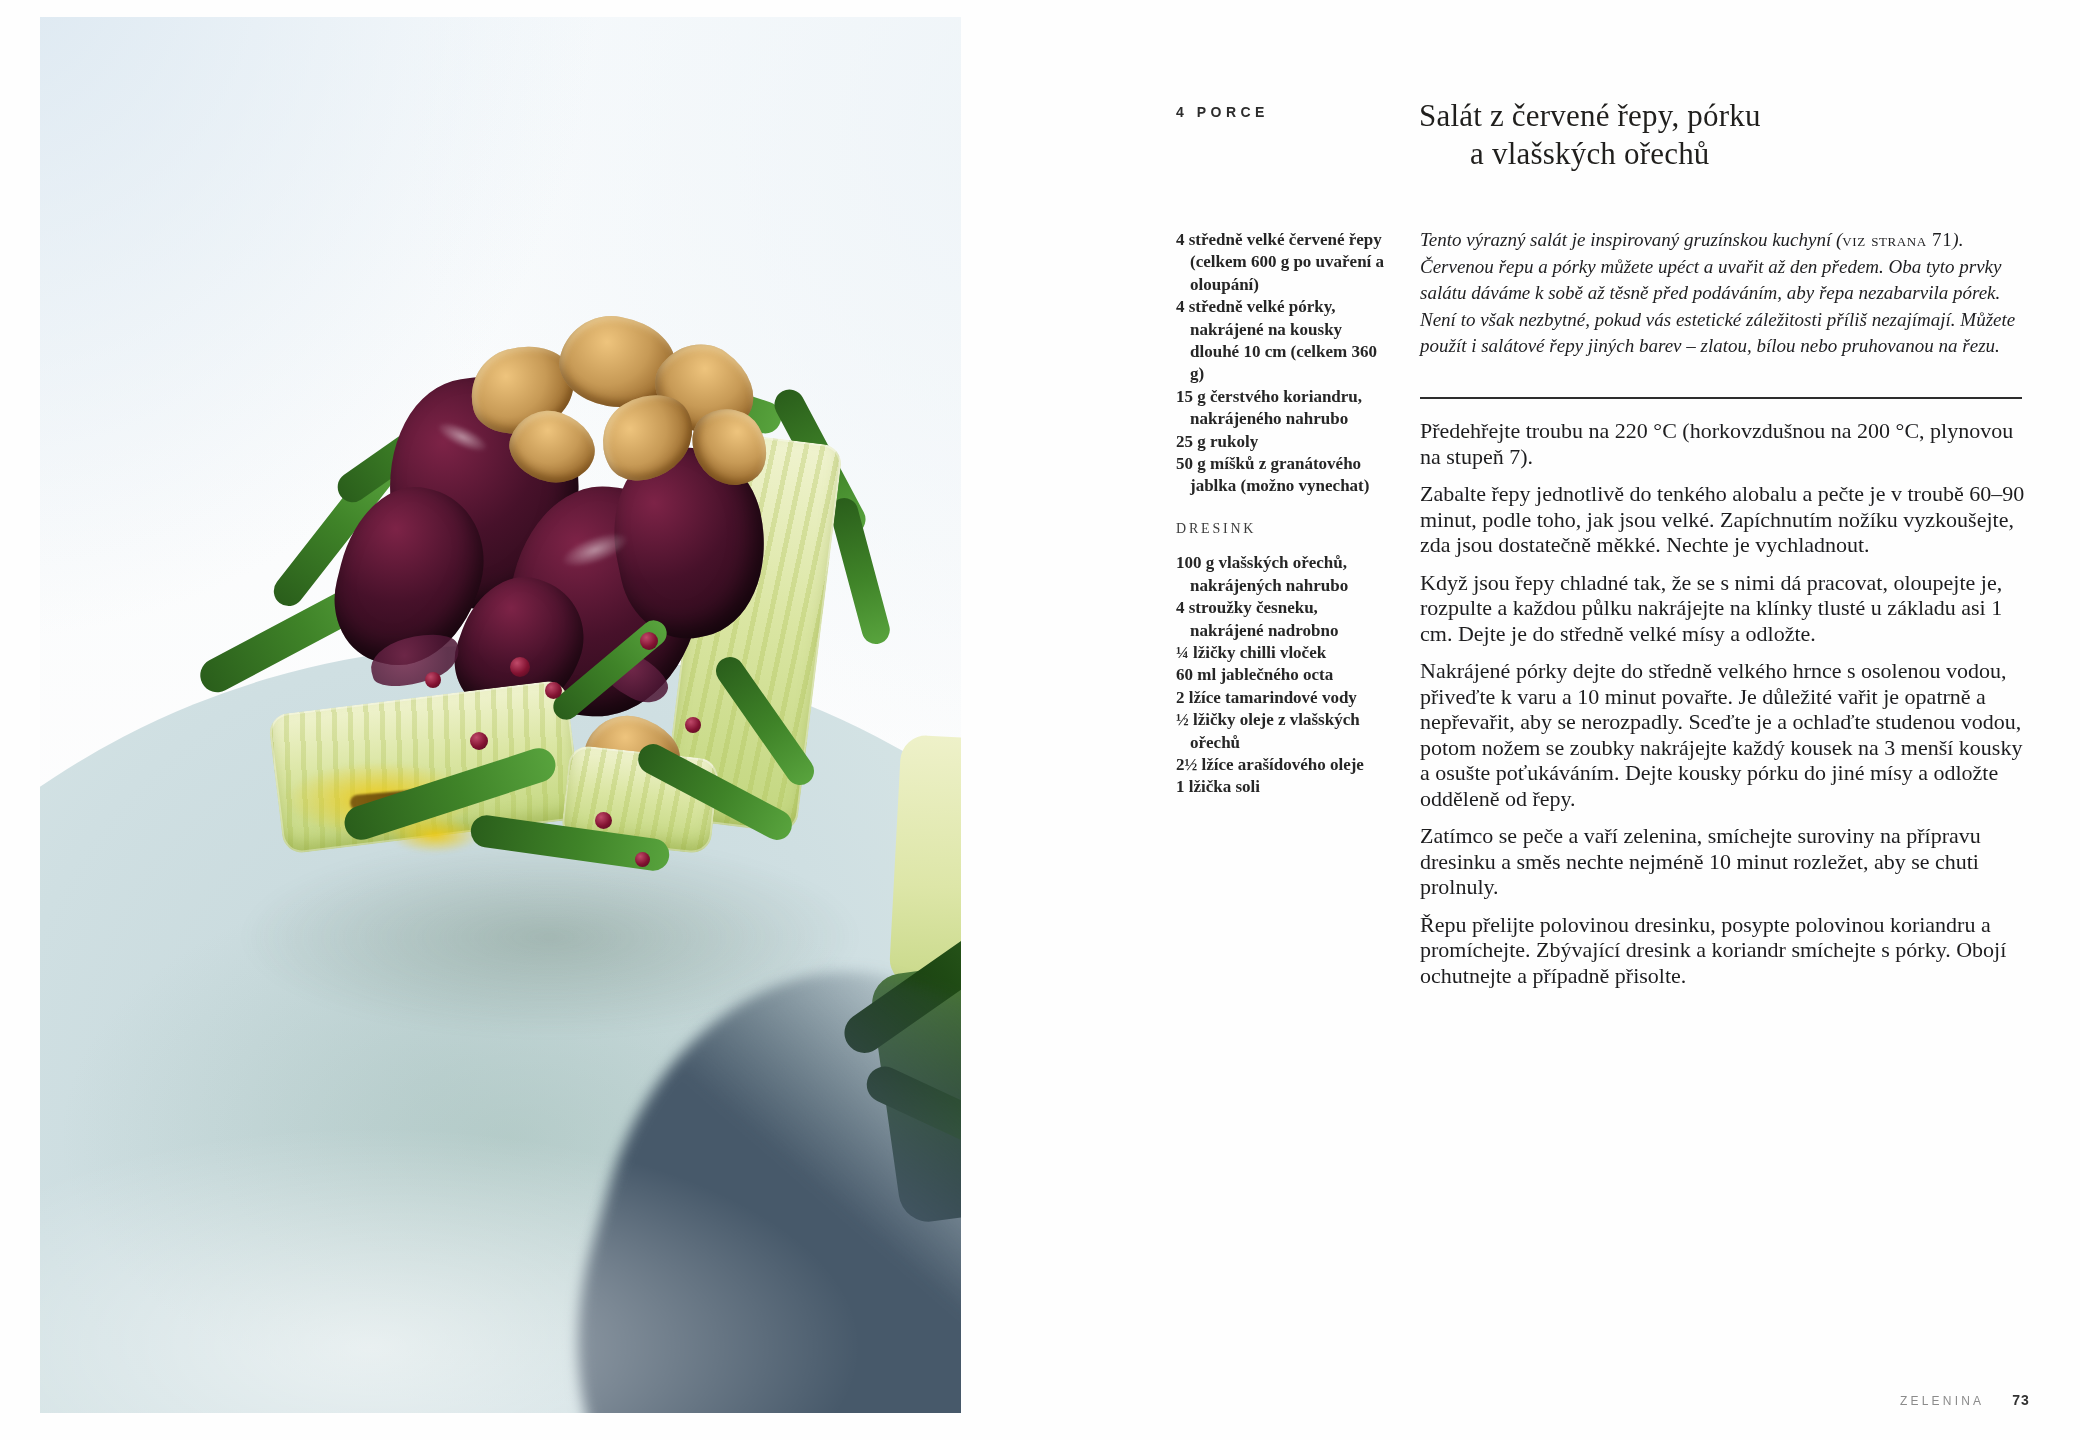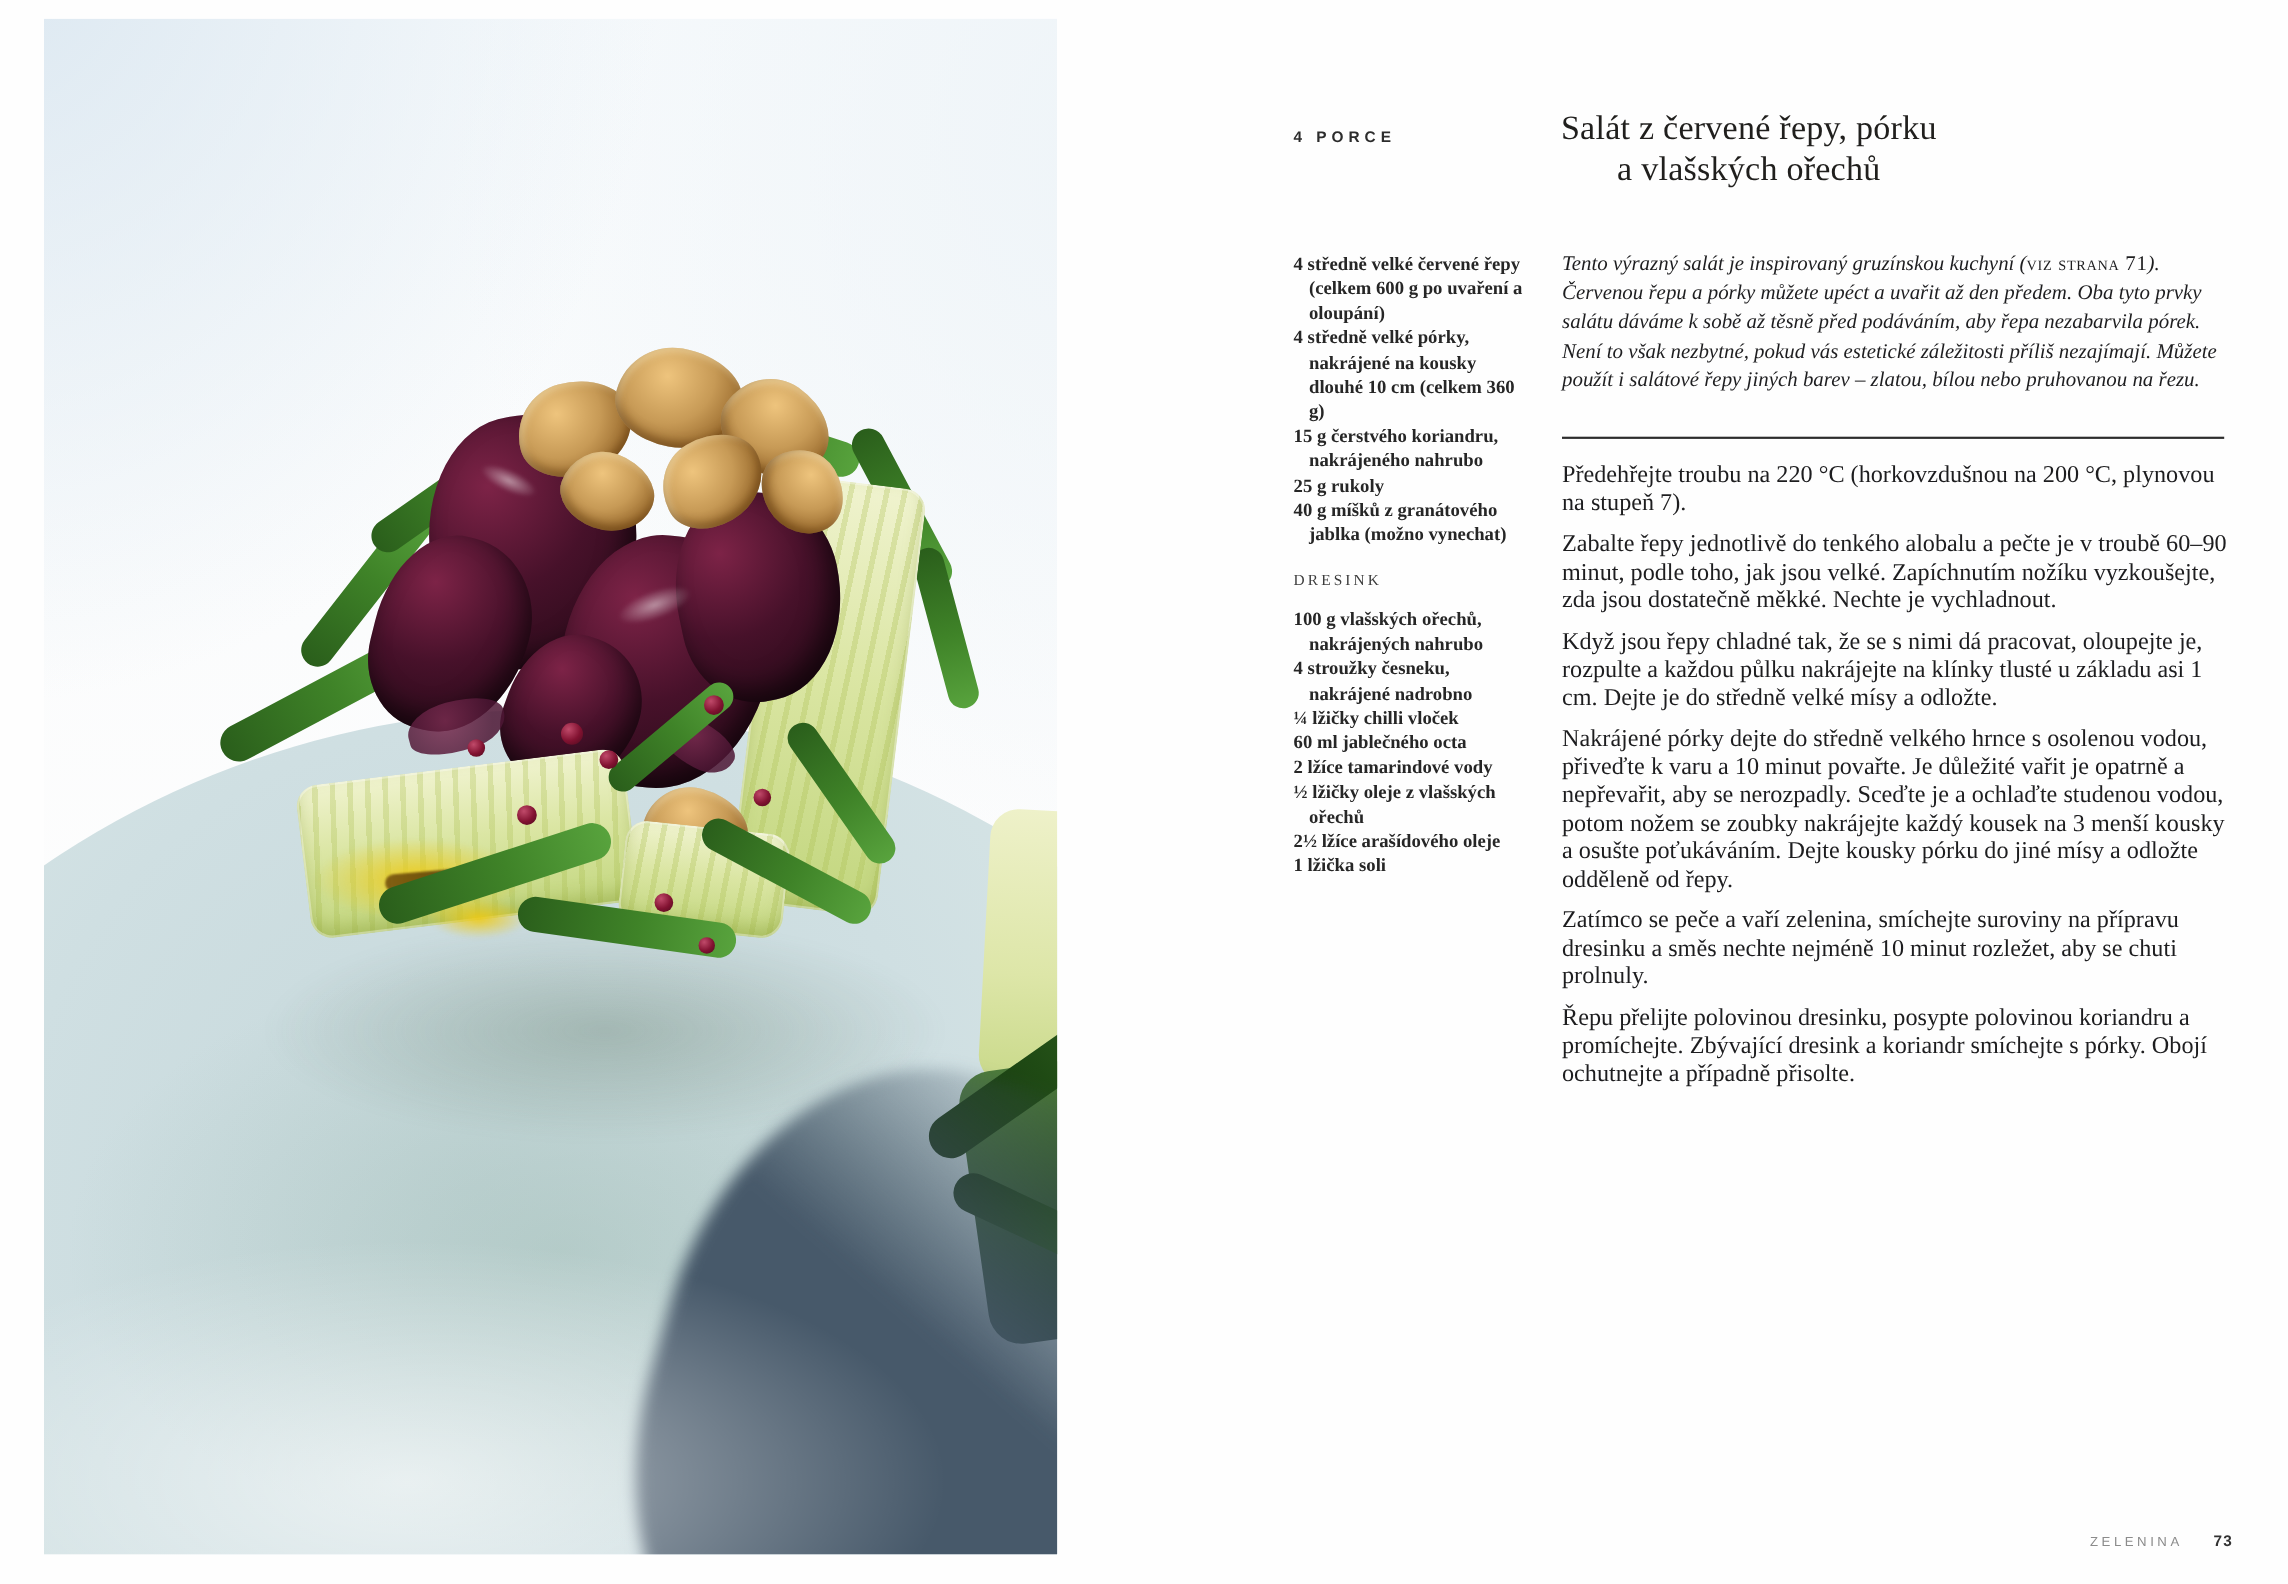--- a/index.html
+++ b/index.html
@@ -42,21 +42,21 @@
         box-shadow:inset 0 0 0 2px rgba(255,255,255,.35), inset 0 -9px 15px rgba(128,150,48,.38);}
   .stain{background:radial-gradient(circle at 40% 35%, #7a2c50, #4d1634 70%);border-radius:50% 60% 45% 55%/55% 45% 60% 40%;opacity:.85;}
   .seed{background:radial-gradient(circle at 35% 30%, #c04a6a, var(--c-pomegranate,#821231) 55%, #4a0b1d);border-radius:50%;}
   .oil{background:radial-gradient(closest-side, rgba(238,202,22,.95), rgba(238,202,22,0));filter:blur(2px);border-radius:50%;}
   .drip{background:linear-gradient(90deg,#6a4408,#3f2a05);border-radius:999px;opacity:.8;filter:blur(1px);}
   .edge-leek{background:linear-gradient(180deg,#eef1c9,#dde6a8 60%,#c9d98a);border-radius:26px;}
   .edge-green{background:linear-gradient(180deg,#4c7a3a,#2c5028 55%,#1c3527);border-radius:30px;}
 
   
   .servings{position:absolute;left:1176px;top:104px;font-family:"Liberation Sans",sans-serif;
-            font-size:14px;font-weight:700;letter-spacing:4.5px;color:#2c2c2c;margin-top:12px;}
+            font-size:14px;font-weight:700;letter-spacing:4.5px;color:#2c2c2c;}
   .title{position:absolute;left:1419px;top:97px;font-size:31px;line-height:38px;
          color:#201f1d;letter-spacing:.2px;}
   .ing-col{position:absolute;left:1176px;top:229px;width:216px;font-size:17px;line-height:22.4px;
            font-weight:700;color:#262626;}
   .ing{padding-left:14px;text-indent:-14px;}
   .dressing-heading{margin:20px 0 12px 0;font-size:14px;font-weight:400;letter-spacing:2.8px;
            color:#3d3d3d;text-indent:0;}
   .intro{position:absolute;left:1420px;top:227px;width:606px;font-style:italic;
          font-size:19px;line-height:26.5px;color:#1e1e20;}
   .sc{font-style:normal;font-variant:small-caps;letter-spacing:.6px;}
@@ -143,21 +143,21 @@
   <h1 class="title" style="margin:0;font-weight:400;text-align:center;">
     <span style="display:block;">Salát z červené řepy, pórku</span>
     <span style="display:block;">a vlašských ořechů</span>
   </h1>
 
   <div class="ing-col">
     <div class="ing">4 středně velké červené řepy (celkem 600 g po uvaření a oloupání)</div>
     <div class="ing">4 středně velké pórky, nakrájené na kousky dlouhé 10 cm (celkem 360 g)</div>
     <div class="ing">15 g čerstvého koriandru, nakrájeného nahrubo</div>
     <div class="ing">25 g rukoly</div>
-    <div class="ing">40 g míšků z granátového jablka (možno vynechat)</div>
+    <div class="ing">50 g míšků z granátového jablka (možno vynechat)</div>
     <div class="dressing-heading">DRESINK</div>
     <div class="ing">100 g vlašských ořechů, nakrájených nahrubo</div>
     <div class="ing">4 stroužky česneku, nakrájené nadrobno</div>
     <div class="ing">¼ lžičky chilli vloček</div>
     <div class="ing">60 ml jablečného octa</div>
     <div class="ing">2 lžíce tamarindové vody</div>
     <div class="ing">½ lžičky oleje z vlašských ořechů</div>
     <div class="ing">2½ lžíce arašídového oleje</div>
     <div class="ing">1 lžička soli</div>
   </div>

